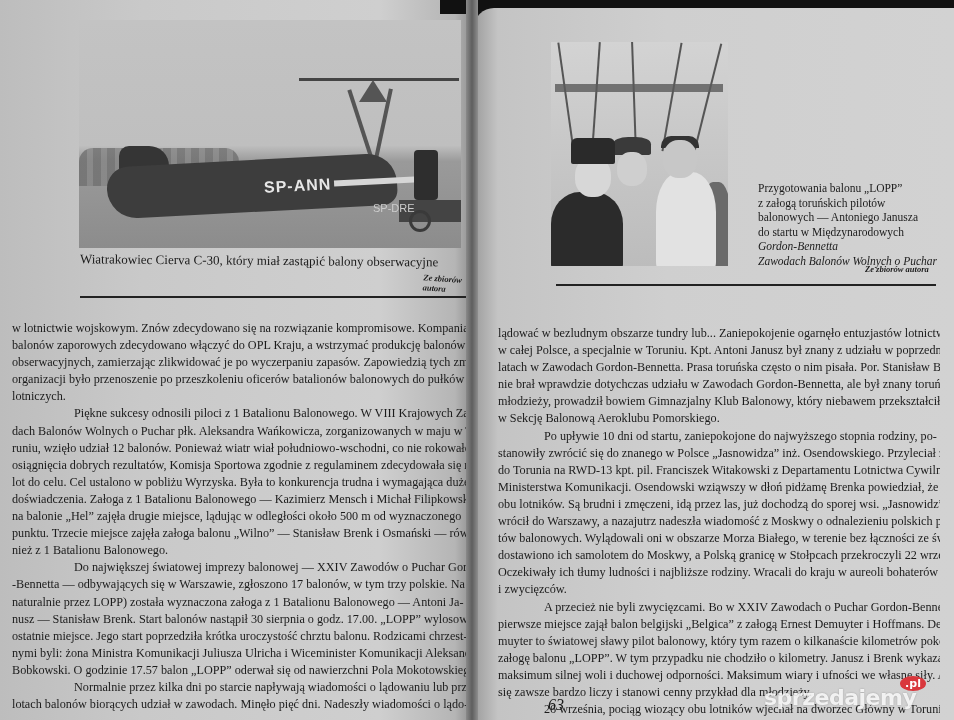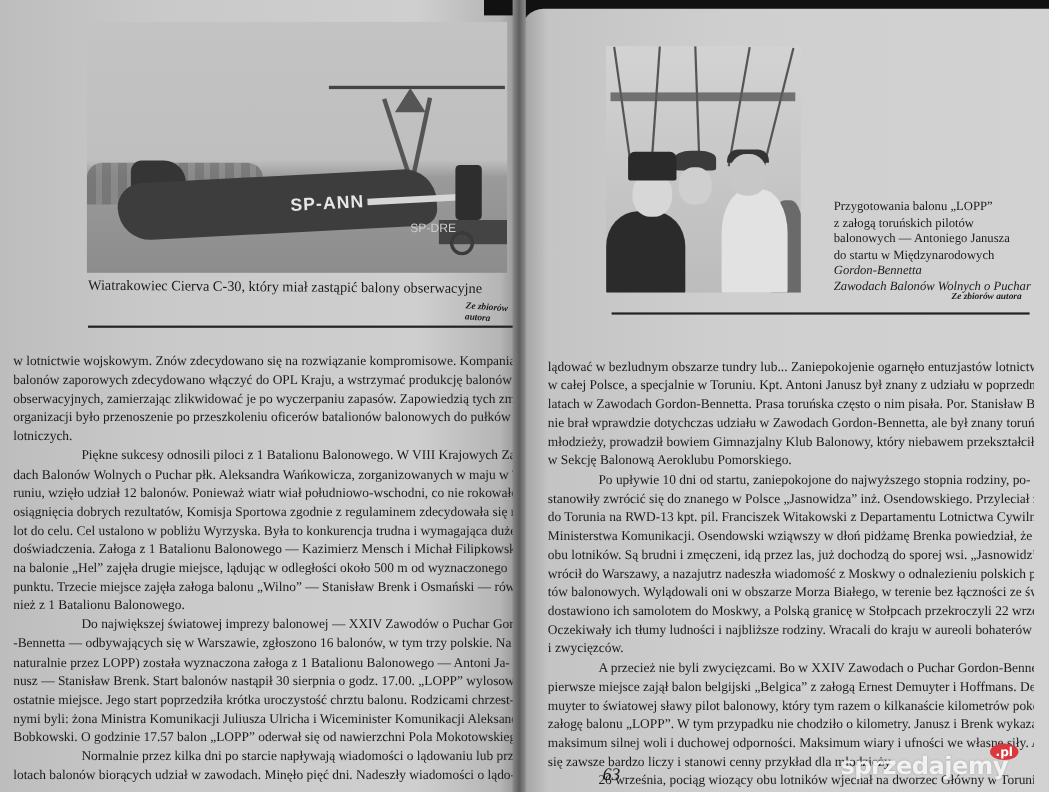--- a/index.html
+++ b/index.html
@@ -191,21 +191,21 @@
     <span class="line" style="padding-left:62px">Piękne sukcesy odnosili piloci z 1 Batalionu Balonowego. W VIII Krajowych Zawo-</span>
     <span class="line">dach Balonów Wolnych o Puchar płk. Aleksandra Wańkowicza, zorganizowanych w maju w To-</span>
     <span class="line">runiu, wzięło udział 12 balonów. Ponieważ wiatr wiał południowo-wschodni, co nie rokowało</span>
     <span class="line">osiągnięcia dobrych rezultatów, Komisja Sportowa zgodnie z regulaminem zdecydowała się na</span>
     <span class="line">lot do celu. Cel ustalono w pobliżu Wyrzyska. Była to konkurencja trudna i wymagająca dużego</span>
     <span class="line">doświadczenia. Załoga z 1 Batalionu Balonowego — Kazimierz Mensch i Michał Filipkowski</span>
     <span class="line">na balonie „Hel” zajęła drugie miejsce, lądując w odległości około 500 m od wyznaczonego</span>
     <span class="line">punktu. Trzecie miejsce zajęła załoga balonu „Wilno” — Stanisław Brenk i Osmański — rów-</span>
     <span class="line">nież z 1 Batalionu Balonowego.</span>
     <span class="line" style="padding-left:62px">Do największej światowej imprezy balonowej — XXIV Zawodów o Puchar Gordon-</span>
-    <span class="line">-Bennetta — odbywających się w Warszawie, zgłoszono 16 balonów, w tym trzy polskie. Na</span>
+    <span class="line">-Bennetta — odbywających się w Warszawie, zgłoszono 17 balonów, w tym trzy polskie. Na</span>
     <span class="line">naturalnie przez LOPP) została wyznaczona załoga z 1 Batalionu Balonowego — Antoni Ja-</span>
     <span class="line">nusz — Stanisław Brenk. Start balonów nastąpił 30 sierpnia o godz. 17.00. „LOPP” wylosował</span>
     <span class="line">ostatnie miejsce. Jego start poprzedziła krótka uroczystość chrztu balonu. Rodzicami chrzest-</span>
     <span class="line">nymi byli: żona Ministra Komunikacji Juliusza Ulricha i Wiceminister Komunikacji Aleksander</span>
     <span class="line">Bobkowski. O godzinie 17.57 balon „LOPP” oderwał się od nawierzchni Pola Mokotowskiego.</span>
     <span class="line" style="padding-left:62px">Normalnie przez kilka dni po starcie napływają wiadomości o lądowaniu lub prze-</span>
     <span class="line">lotach balonów biorących udział w zawodach. Minęło pięć dni. Nadeszły wiadomości o lądo-</span>
 
   </div>
 </div>

